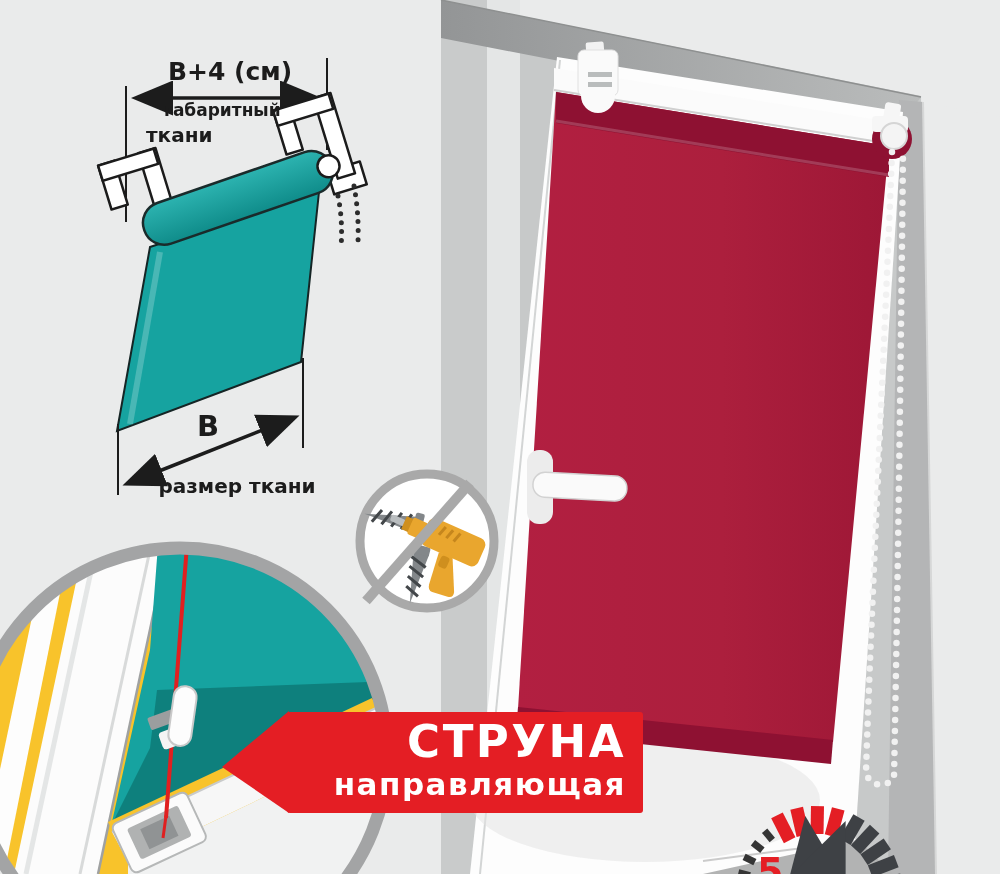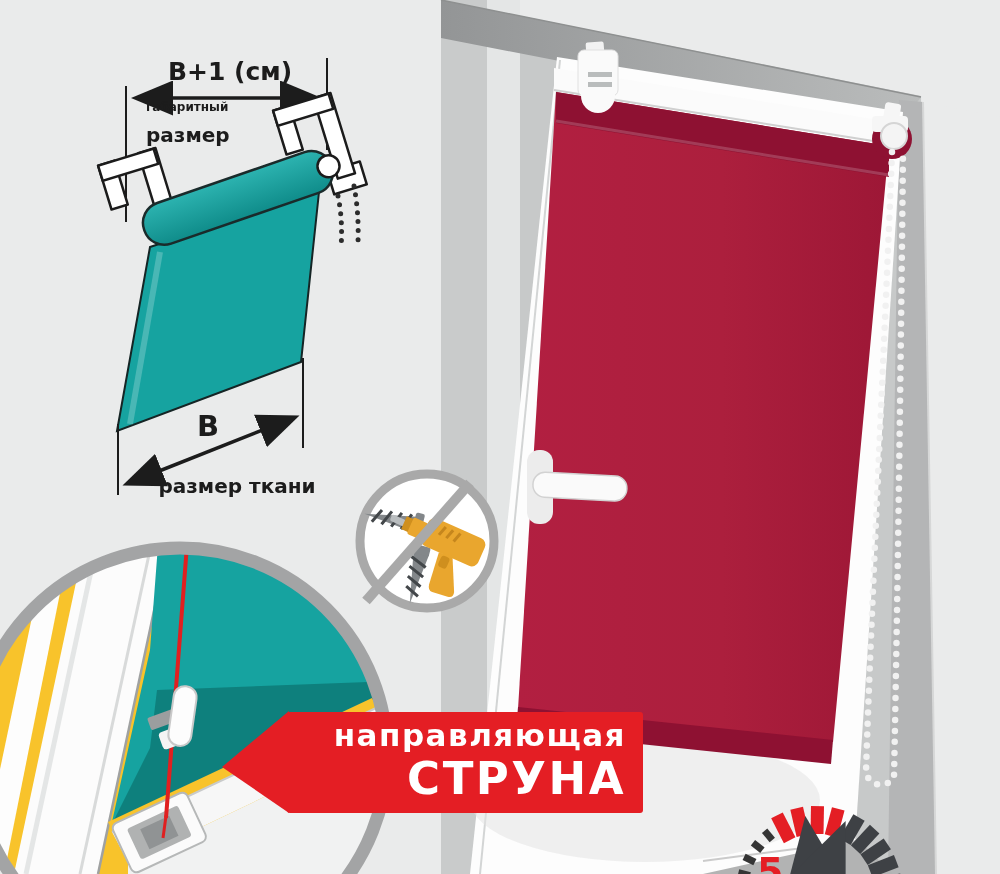--- a/index.html
+++ b/index.html
@@ -5,21 +5,21 @@
   html,body{margin:0;padding:0;background:#fff;}
   #stage{
     position:relative;width:1000px;height:874px;overflow:hidden;
     background:var(--c-bg,#eaebeb);
     font-family:"DejaVu Sans","Liberation Sans",sans-serif;
   }
   #scene{position:absolute;left:0;top:0;}
   .lbl{position:absolute;color:var(--c-ink,#1c1c1c);font-weight:bold;white-space:nowrap;}
   .lbl-center{text-align:center;}
   #t-bplus{left:140px;top:57px;width:180px;font-size:25px;}
-  #t-gab1{left:146px;top:100px;font-size:12px;}
+  #t-gab1{left:164px;top:100px;font-size:17px;}
   #t-gab2{left:146px;top:123px;font-size:20px;}
   #t-b{left:197px;top:409px;font-size:29px;}
   #t-shir{left:146px;top:474px;width:182px;font-size:20px;}
   #banner-text{
     position:absolute;left:300px;top:717px;width:326px;text-align:right;color:#fff;
   }
   #banner-line1{font-size:31px;font-weight:bold;letter-spacing:1.5px;line-height:37px;}
   #banner-line2{font-size:45px;font-weight:bold;letter-spacing:2.5px;line-height:49px;}
   #gauge-number{
     position:absolute;left:757px;top:849px;font-size:38px;font-weight:bold;
@@ -235,26 +235,26 @@
       <line x1="816" y1="812" x2="816" y2="824" transform="rotate(-76 816 892)"></line>
       <line x1="816" y1="812" x2="816" y2="824" transform="rotate(-64 816 892)"></line>
       <line x1="816" y1="812" x2="816" y2="824" transform="rotate(-52 816 892)"></line>
       <line x1="816" y1="812" x2="816" y2="824" transform="rotate(-40 816 892)"></line>
     </g>
     <line x1="816" y1="892" x2="807" y2="828" style="stroke:var(--c-tick-dark,#3e4145)" stroke-width="6" marker-end="url(#mNeedle)"></line>
     <line x1="816" y1="892" x2="841" y2="832" style="stroke:var(--c-tick-dark,#3e4145)" stroke-width="6" marker-end="url(#mNeedle)"></line>
   </g>
 </svg>
 
-<div class="lbl lbl-center" id="t-bplus">В+1 (см)</div>
+<div class="lbl lbl-center" id="t-bplus">В+4 (см)</div>
 <div class="lbl" id="t-gab1">габаритный</div>
-<div class="lbl" id="t-gab2">размер</div>
+<div class="lbl" id="t-gab2">ткани</div>
 <div class="lbl" id="t-b">В</div>
 <div class="lbl lbl-center" id="t-shir">размер ткани</div>
 
 <div id="banner-text">
+  <div id="banner-line2">СТРУНА</div>
   <div id="banner-line1">направляющая</div>
-  <div id="banner-line2">СТРУНА</div>
 </div>
 
 <div id="gauge-number">5</div>
 
 </div>
 
 </body></html>

